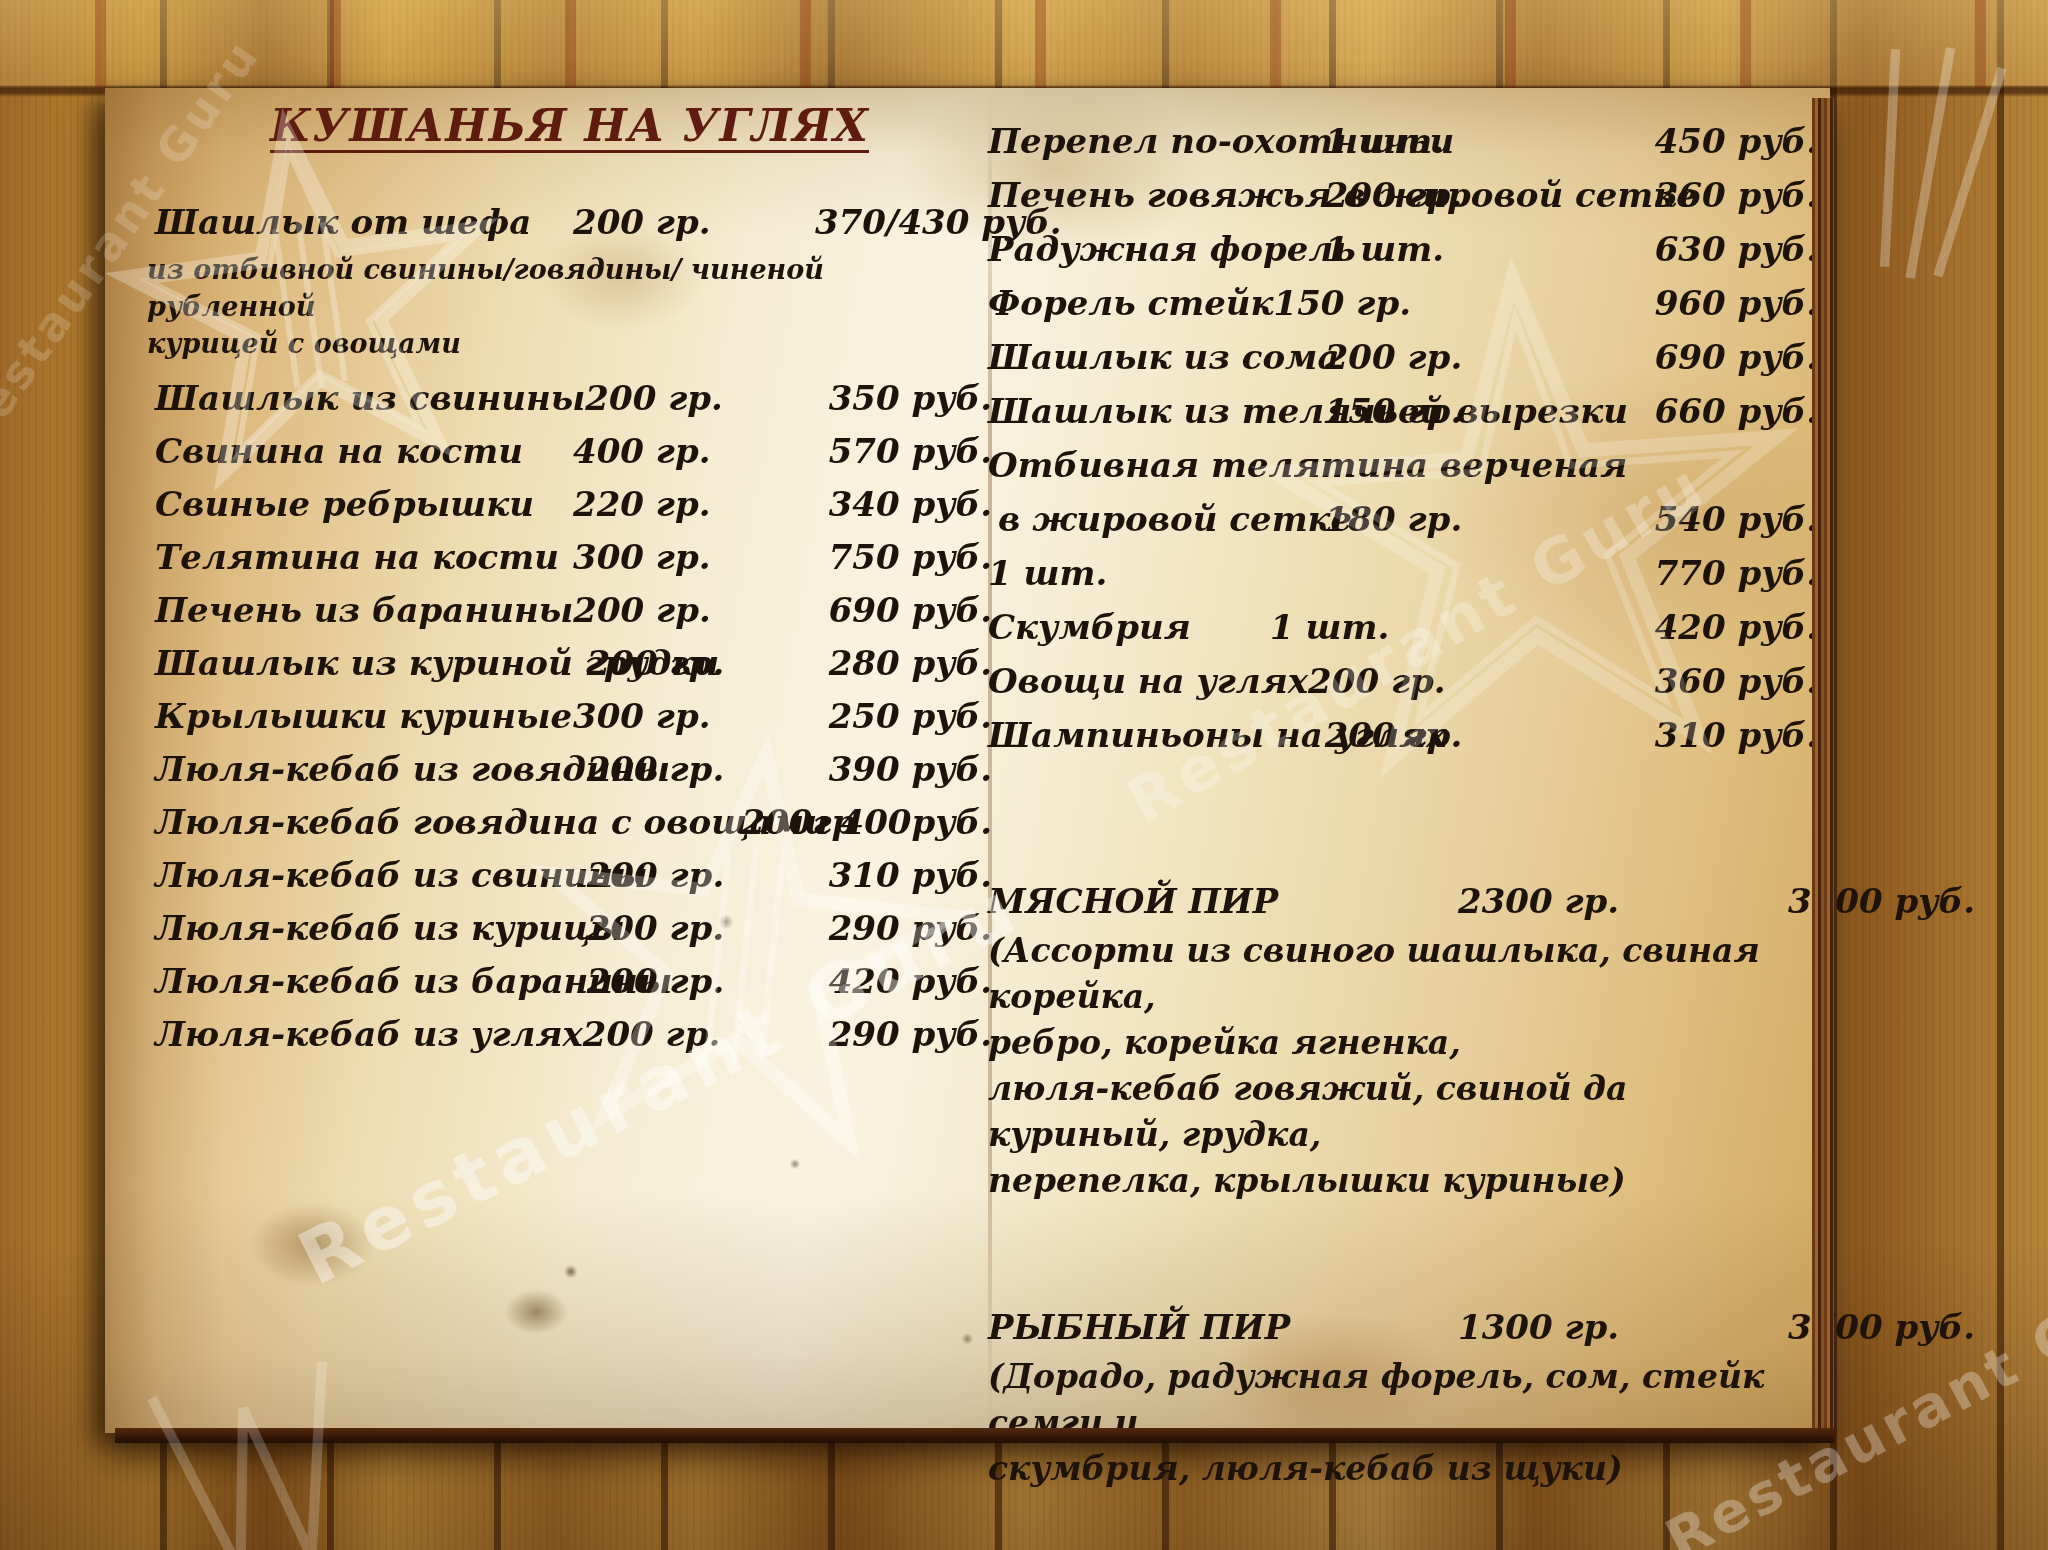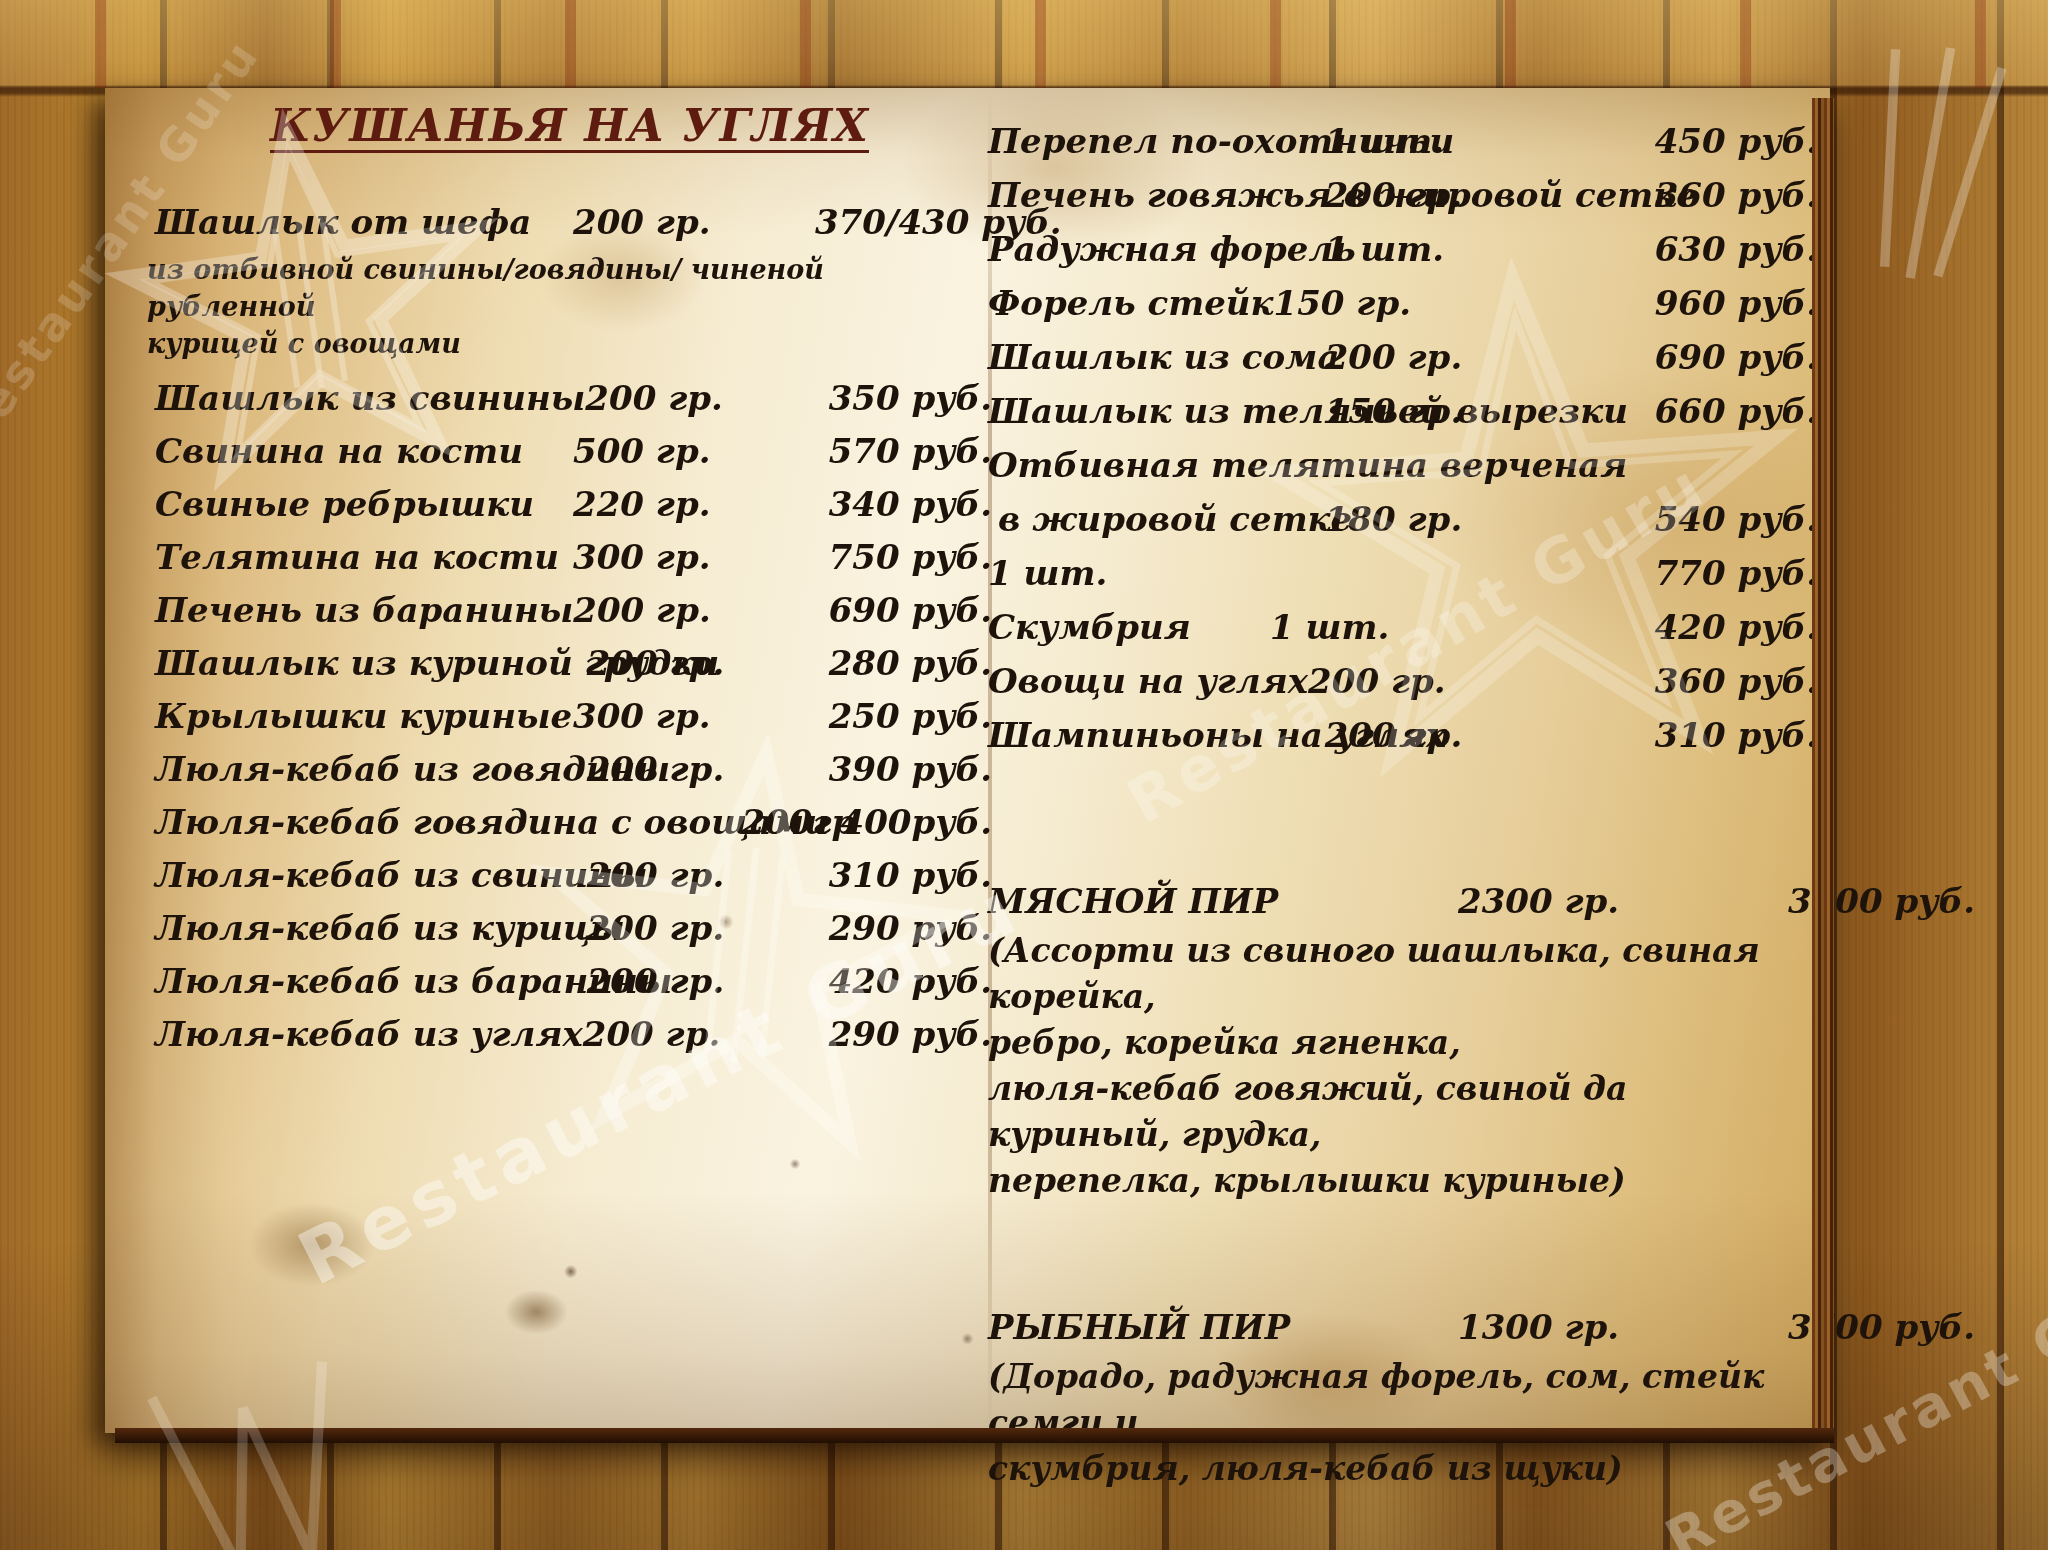--- a/index.html
+++ b/index.html
@@ -125,21 +125,21 @@
               <span class="name">Шашлык из свинины</span>
               <span class="grams">200 гр.</span>
               <span class="price">350 руб.</span>
             </div>
 
           </div>
 
           <div class="item">
             <div class="row">
               <span class="name">Свинина на кости</span>
-              <span class="grams">500 гр.</span>
+              <span class="grams">400 гр.</span>
               <span class="price">570 руб.</span>
             </div>
 
           </div>
 
           <div class="item">
             <div class="row">
               <span class="name">Свиные ребрышки</span>
               <span class="grams">220 гр.</span>
               <span class="price">340 руб.</span>

